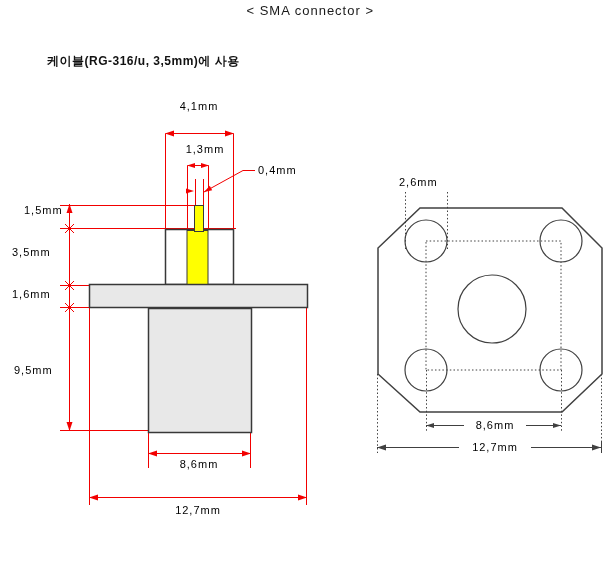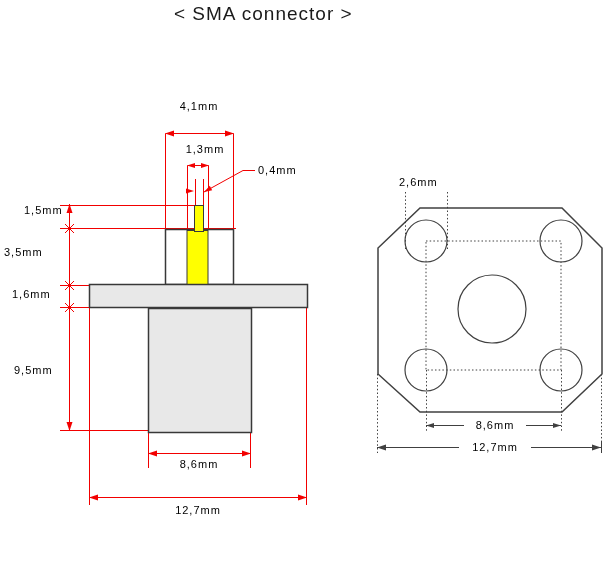--- a/index.html
+++ b/index.html
@@ -7,22 +7,22 @@
     position:relative;width:612px;height:569px;background:#fff;overflow:hidden;
     font-family:"Liberation Sans","DejaVu Sans",sans-serif;color:#000;
   }
   .lbl{
     position:absolute;font-size:11px;line-height:13px;letter-spacing:1px;
     white-space:nowrap;color:#000;text-align:right;
   }
   .lbl.center{text-align:center;}
   .lbl.on-line{background:#fff;padding:0 2px;}
   .title{
-    position:absolute;left:174px;top:3px;width:200px;text-align:left;
-    font-size:19px;letter-spacing:1px;color:#1a1a1a;
+    position:absolute;left:174px;top:3px;width:200px;text-align:right;
+    font-size:13px;letter-spacing:1px;color:#1a1a1a;
   }
   .subtitle{
     position:absolute;left:47px;top:53px;font-size:12px;font-weight:bold;
     letter-spacing:0.5px;color:#111;
   }
   svg{position:absolute;left:0;top:0;}
   .dim-red{stroke:var(--dimension-line,#f20000);stroke-width:1;fill:none;}
   .dim-red-fill{fill:var(--dimension-line,#f20000);stroke:none;}
   .part-outline{stroke:var(--outline,#383838);}
   .metal{fill:var(--metal-fill,#e8e8e8);}
@@ -30,20 +30,21 @@
   .blk{stroke:var(--front-outline,#404040);fill:none;}
   .blk-fill{fill:var(--front-outline,#404040);stroke:none;}
   .dotted{stroke-dasharray:1.5 2.2;}
 </style>
 </head>
 <body>
 
 <div class="canvas">
 
   <div class="title">&lt; SMA connector &gt;</div>
+  <div class="subtitle">케이블(RG-316/u, 3,5mm)에 사용</div>
 
   <svg width="612" height="569" viewBox="0 0 612 569">
 
     <g>
 
       <g class="dim-red">
 
         <line x1="60" y1="205.5" x2="194" y2="205.5"></line>
         <line x1="60" y1="228.5" x2="236" y2="228.5"></line>
         <line x1="60" y1="285.5" x2="90" y2="285.5"></line>
@@ -136,21 +137,21 @@
         <polygon points="377,447.5 386,444.5 386,450.5"></polygon>
         <polygon points="601,447.5 592,444.5 592,450.5"></polygon>
       </g>
     </g>
   </svg>
 
   <div class="lbl center" style="left:163px;top:100px;width:72px">4,1mm</div>
   <div class="lbl center" style="left:175px;top:143px;width:60px">1,3mm</div>
   <div class="lbl" style="left:258px;top:164px">0,4mm</div>
   <div class="lbl" style="left:24px;top:204px">1,5mm</div>
-  <div class="lbl" style="left:4px;top:246px">3,5mm</div>
+  <div class="lbl" style="left:12px;top:246px">3,5mm</div>
   <div class="lbl" style="left:12px;top:288px">1,6mm</div>
   <div class="lbl" style="left:14px;top:364px">9,5mm</div>
   <div class="lbl center" style="left:159px;top:458px;width:80px">8,6mm</div>
   <div class="lbl center" style="left:156px;top:504px;width:84px">12,7mm</div>
 
   <div class="lbl" style="left:399px;top:176px">2,6mm</div>
   <div class="lbl center on-line" style="left:464px;top:419px;width:58px">8,6mm</div>
   <div class="lbl center on-line" style="left:459px;top:441px;width:68px">12,7mm</div>
 
 </div>

